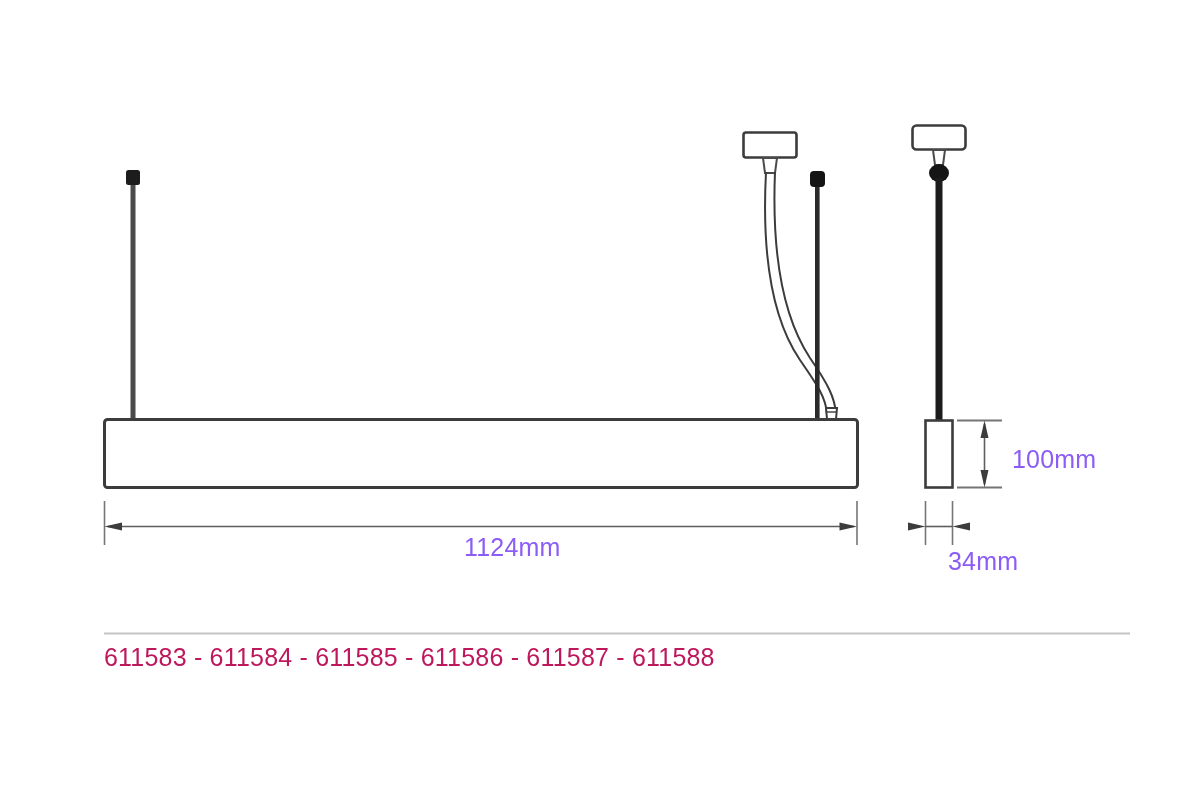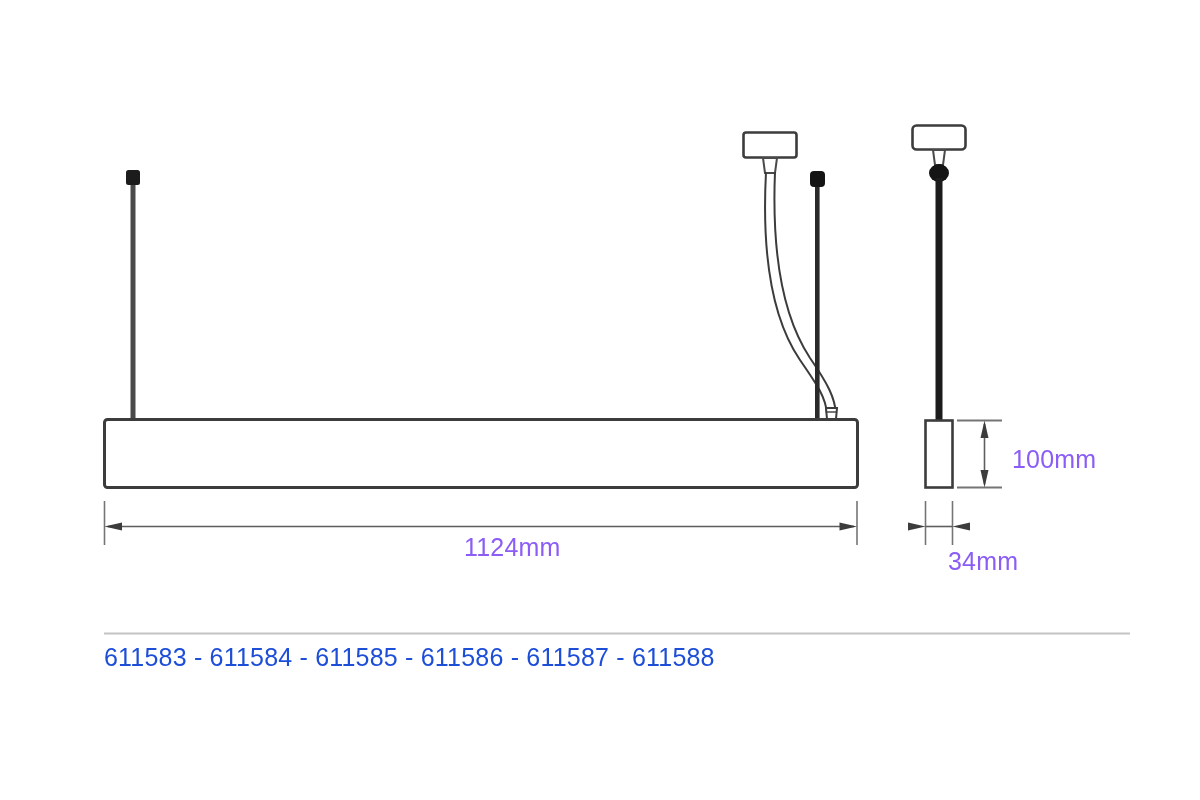--- a/index.html
+++ b/index.html
@@ -40,21 +40,21 @@
   }
   #label-depth {
     left: 906px;
     top: 547px;
     margin-left: 42px;
   }
   #product-codes {
     position: absolute;
     left: 104px;
     top: 643px;
-    color: #1d4ed8;
+    color: #be185d;
     font-family: "Liberation Sans", sans-serif;
     font-size: 25px;
     letter-spacing: 0.2px;
     white-space: nowrap;
   }
 </style>
 </head>
 <body>
 
 <svg id="drawing-canvas" viewBox="0 0 1200 800" xmlns="http://www.w3.org/2000/svg">

